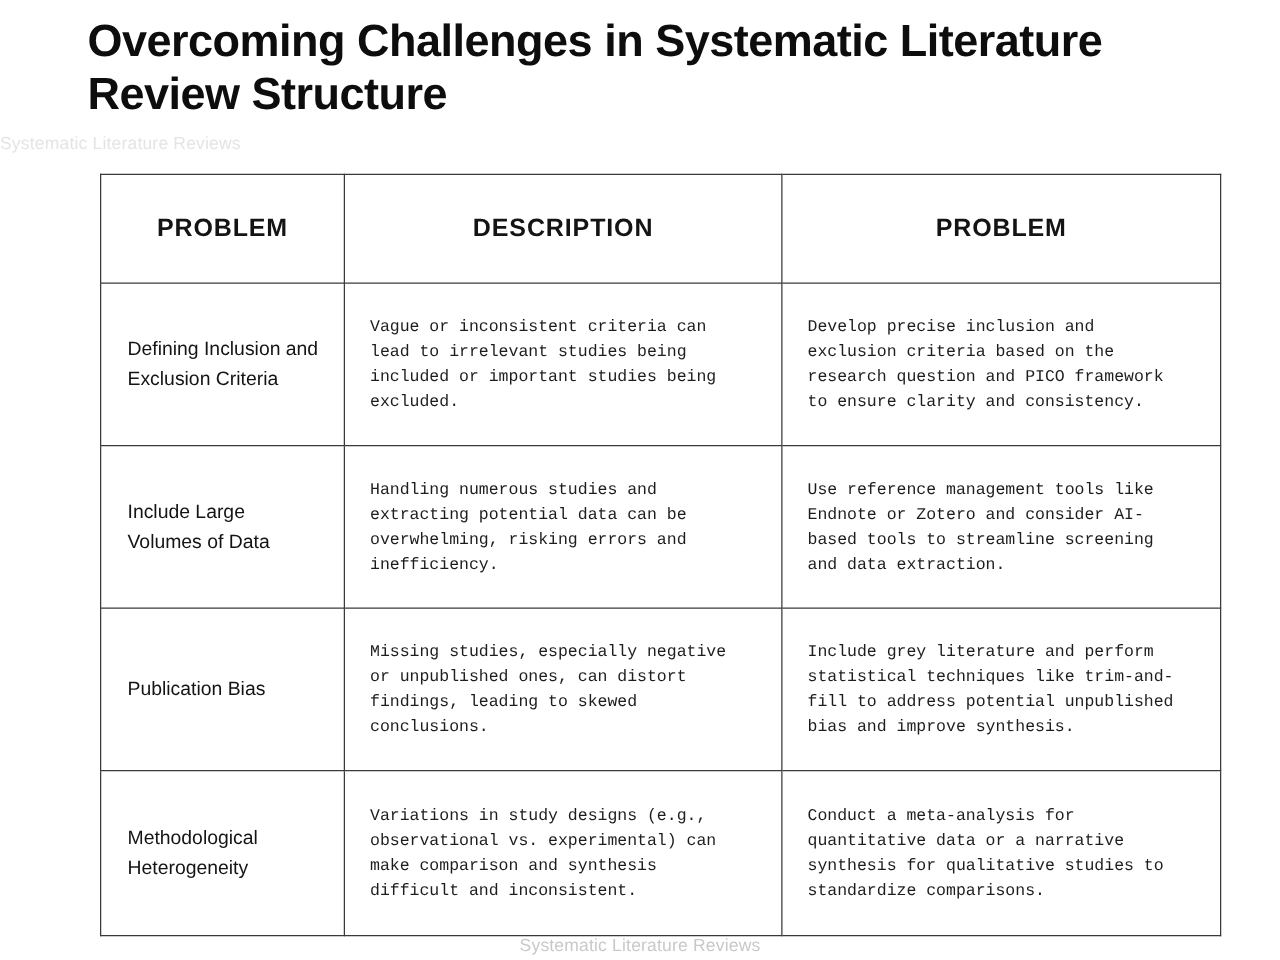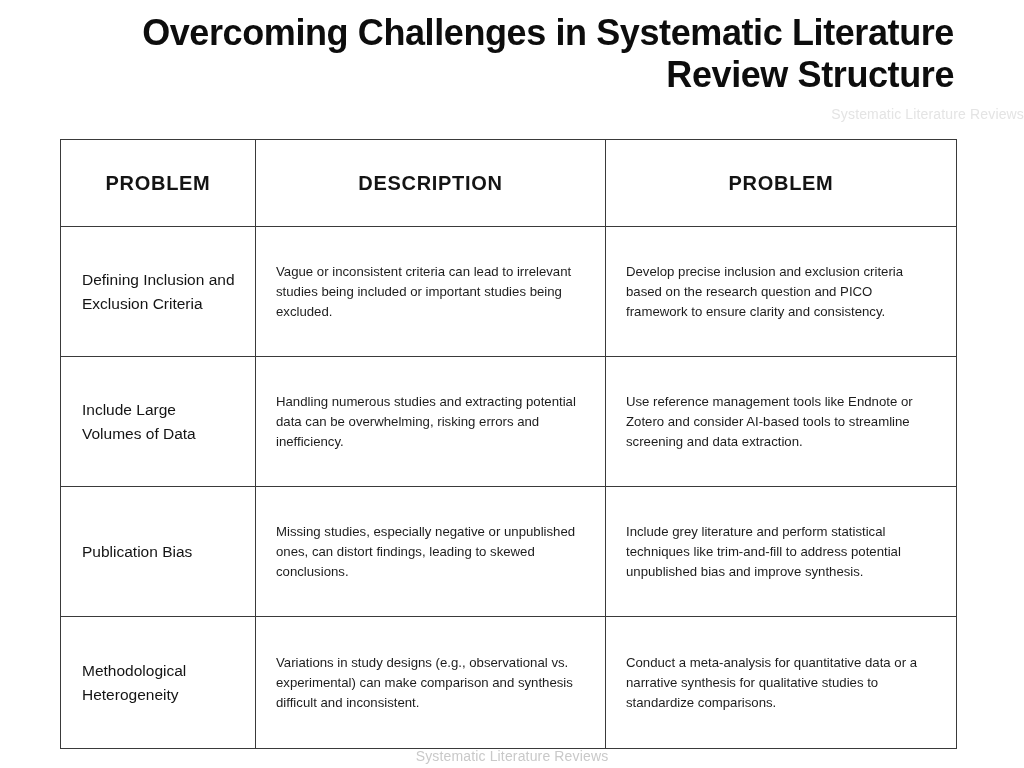--- a/index.html
+++ b/index.html
@@ -18,21 +18,21 @@
     height: 768px;
     background: #ffffff;
   }
 
   
   .title-block {
     position: absolute;
     left: 0;
     top: 12px;
     width: 1024px;
-    text-align: right;
+    text-align: left;
   }
 
   .deck-title {
     font-family: "Liberation Sans", sans-serif;
     font-size: 36px;
     font-weight: 700;
     line-height: 42px;
     letter-spacing: -0.4px;
     color: #0d0d0d;
     padding: 0 70px;
@@ -43,21 +43,21 @@
     font-size: 14px;
     font-weight: 400;
     line-height: 18px;
     color: #e4e4e4;
     letter-spacing: 0.15px;
   }
 
   
   .table-wrap {
     position: absolute;
-    left: 60px;
+    left: 80px;
     top: 139px;
     width: 896px;
   }
 
   table.matrix {
     width: 896px;
     border-collapse: collapse;
     table-layout: fixed;
     background: #ffffff;
   }
@@ -98,20 +98,21 @@
   }
 
   td.cell-description,
   td.cell-solution {
     padding: 10px 22px 10px 20px;
     font-size: 13.2px;
     line-height: 20px;
     color: #1d1d1d;
     text-align: left;
     font-weight: 400;
+    font-family: Liberation Mono, monospace;
   }
 
   
   .footer-note {
     position: absolute;
     left: 0;
     top: 746px;
     width: 1024px;
     text-align: center;
     font-size: 14px;

